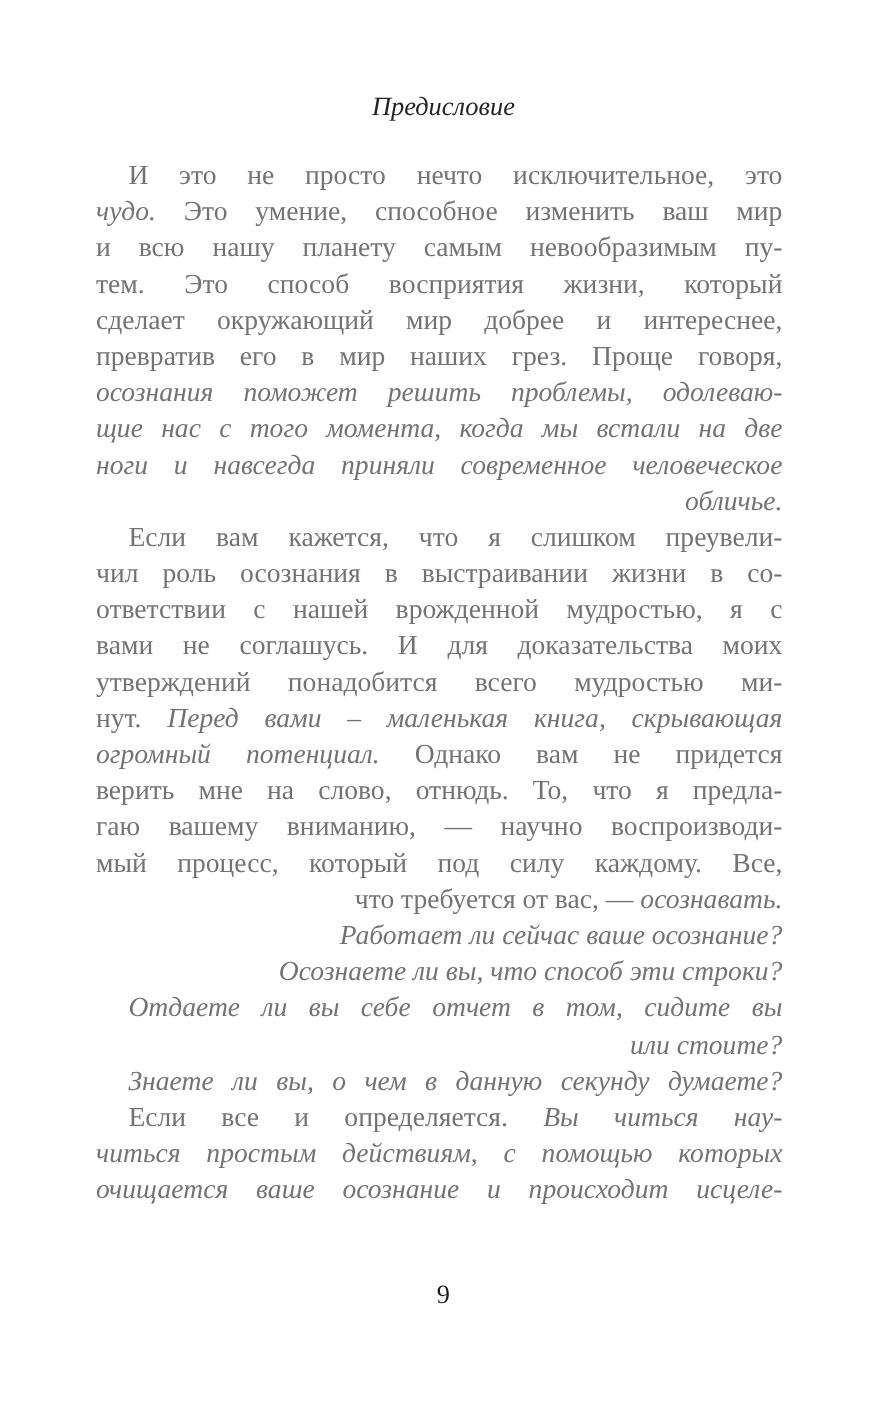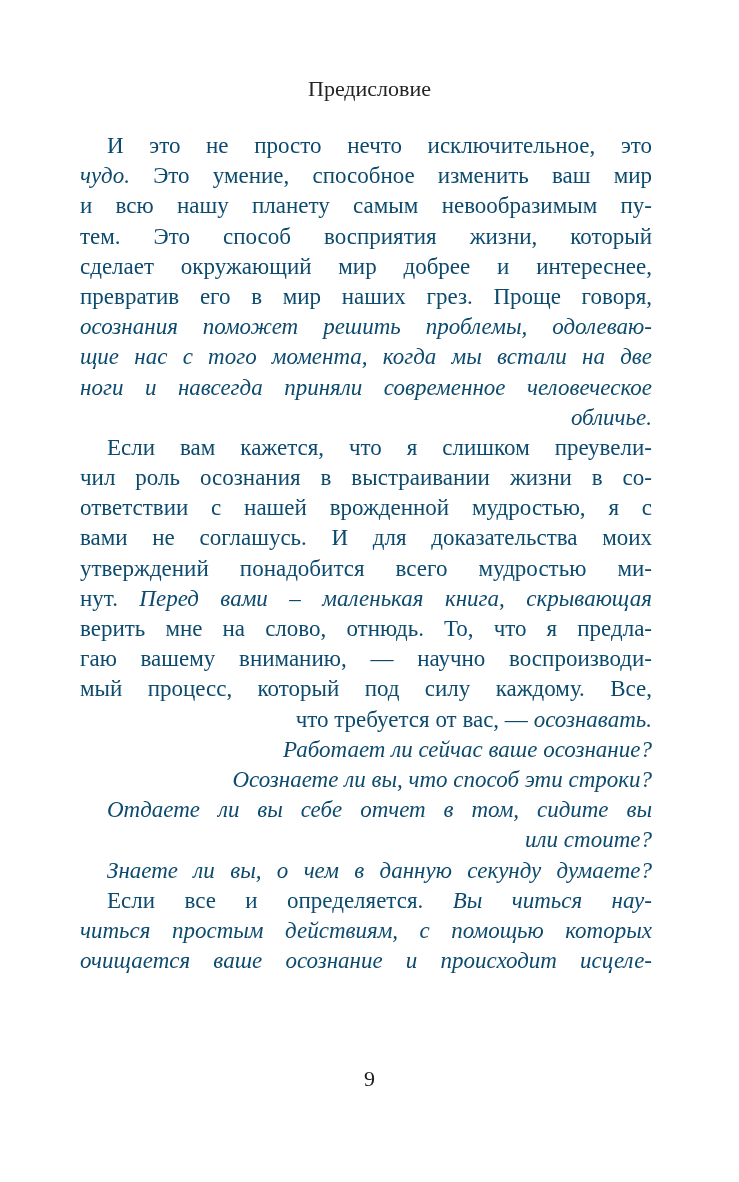--- a/index.html
+++ b/index.html
@@ -16,20 +16,21 @@
     position: absolute;
     inset: 0;
     background: #ffffff;
   }
   .running-head {
     position: absolute;
     top: 76px;
     left: 0;
     width: 100%;
     text-align: center;
+    font-style: italic;
     font-size: 22px;
     color: #242424;
   }
   .text-block {
     position: absolute;
     left: 80px;
     top: 131px;
     width: 572px;
     font-size: 23px;
     line-height: 30.2px;
@@ -59,37 +60,38 @@
     font-size: 22px;
     color: #1c1c1c;
   }
 </style>
 </head>
 <body style="background: rgb(255, 255, 255);">
 
 <div class="page">
   <div class="running-head">Предисловие</div>
 
-  <div class="text-block" style="color: #0c4a6e;">
+  <div class="text-block" style="color: #737373;">
       <div class="line indent justify"><span>И это не просто нечто исключительное, это</span></div>
       <div class="line justify"><span class="it">чудо.</span><span> Это умение, способное изменить ваш мир</span></div>
       <div class="line justify"><span>и всю нашу планету самым невообразимым пу-</span></div>
       <div class="line justify"><span>тем. Это способ восприятия жизни, который</span></div>
       <div class="line justify"><span>сделает окружающий мир добрее и интереснее,</span></div>
       <div class="line justify"><span>превратив его в мир наших грез. Проще говоря,</span></div>
       <div class="line justify"><span class="it">осознания поможет решить проблемы, одолеваю-</span></div>
       <div class="line justify"><span class="it">щие нас с того момента, когда мы встали на две</span></div>
       <div class="line justify"><span class="it">ноги и навсегда приняли современное человеческое</span></div>
       <div class="line"><span class="it">обличье.</span></div>
       <div class="line indent justify"><span>Если вам кажется, что я слишком преувели-</span></div>
       <div class="line justify"><span>чил роль осознания в выстраивании жизни в со-</span></div>
       <div class="line justify"><span>ответствии с нашей врожденной мудростью, я с</span></div>
       <div class="line justify"><span>вами не соглашусь. И для доказательства моих</span></div>
       <div class="line justify"><span>утверждений понадобится всего мудростью ми-</span></div>
       <div class="line justify"><span>нут. </span><span class="it">Перед вами – маленькая книга, скрывающая</span></div>
+      <div class="line justify"><span class="it">огромный потенциал.</span><span> Однако вам не придется</span></div>
       <div class="line justify"><span>верить мне на слово, отнюдь. То, что я предла-</span></div>
       <div class="line justify"><span>гаю вашему вниманию, — научно воспроизводи-</span></div>
       <div class="line justify"><span>мый процесс, который под силу каждому. Все,</span></div>
       <div class="line"><span>что требуется от вас, — </span><span class="it">осознавать.</span></div>
       <div class="line indent"><span class="it">Работает ли сейчас ваше осознание?</span></div>
       <div class="line indent"><span class="it">Осознаете ли вы, что способ эти строки?</span></div>
       <div class="line indent justify"><span class="it">Отдаете ли вы себе отчет в том, сидите вы</span></div>
       <div class="line"><span class="it">или стоите?</span></div>
       <div class="line indent justify"><span class="it">Знаете ли вы, о чем в данную секунду думаете?</span></div>
       <div class="line indent justify"><span>Если все и определяется. </span><span class="it">Вы читься нау-</span></div>

